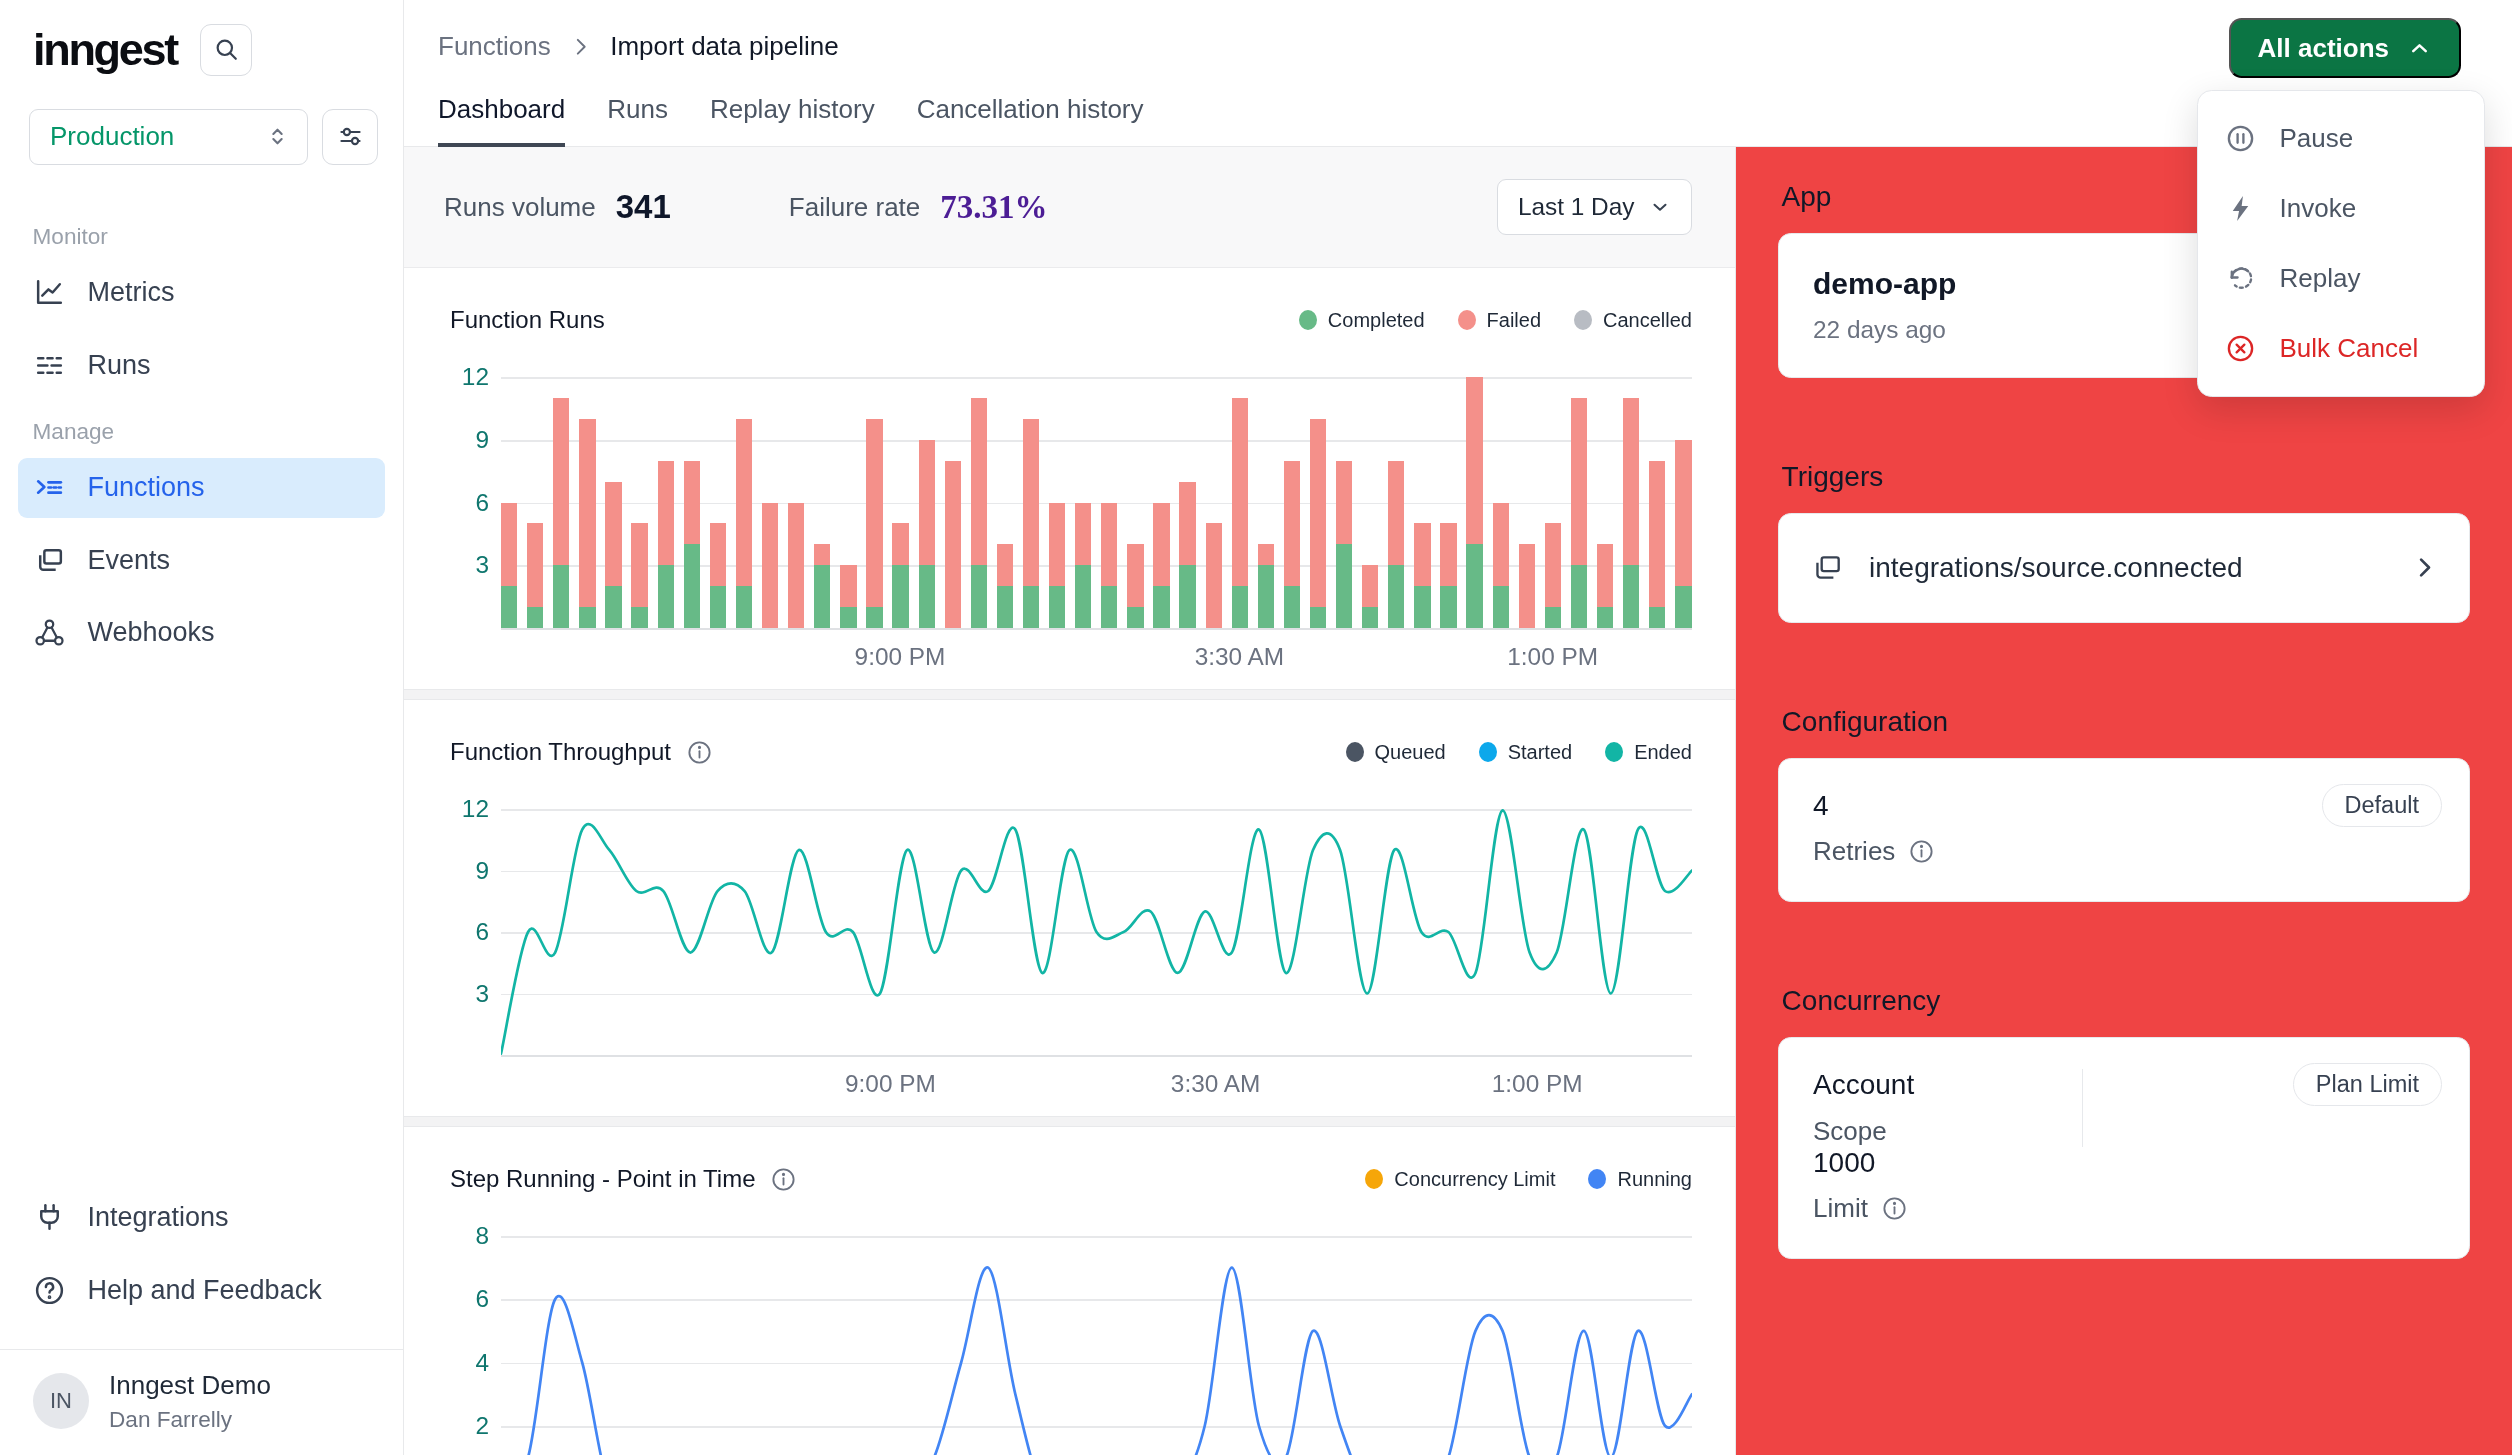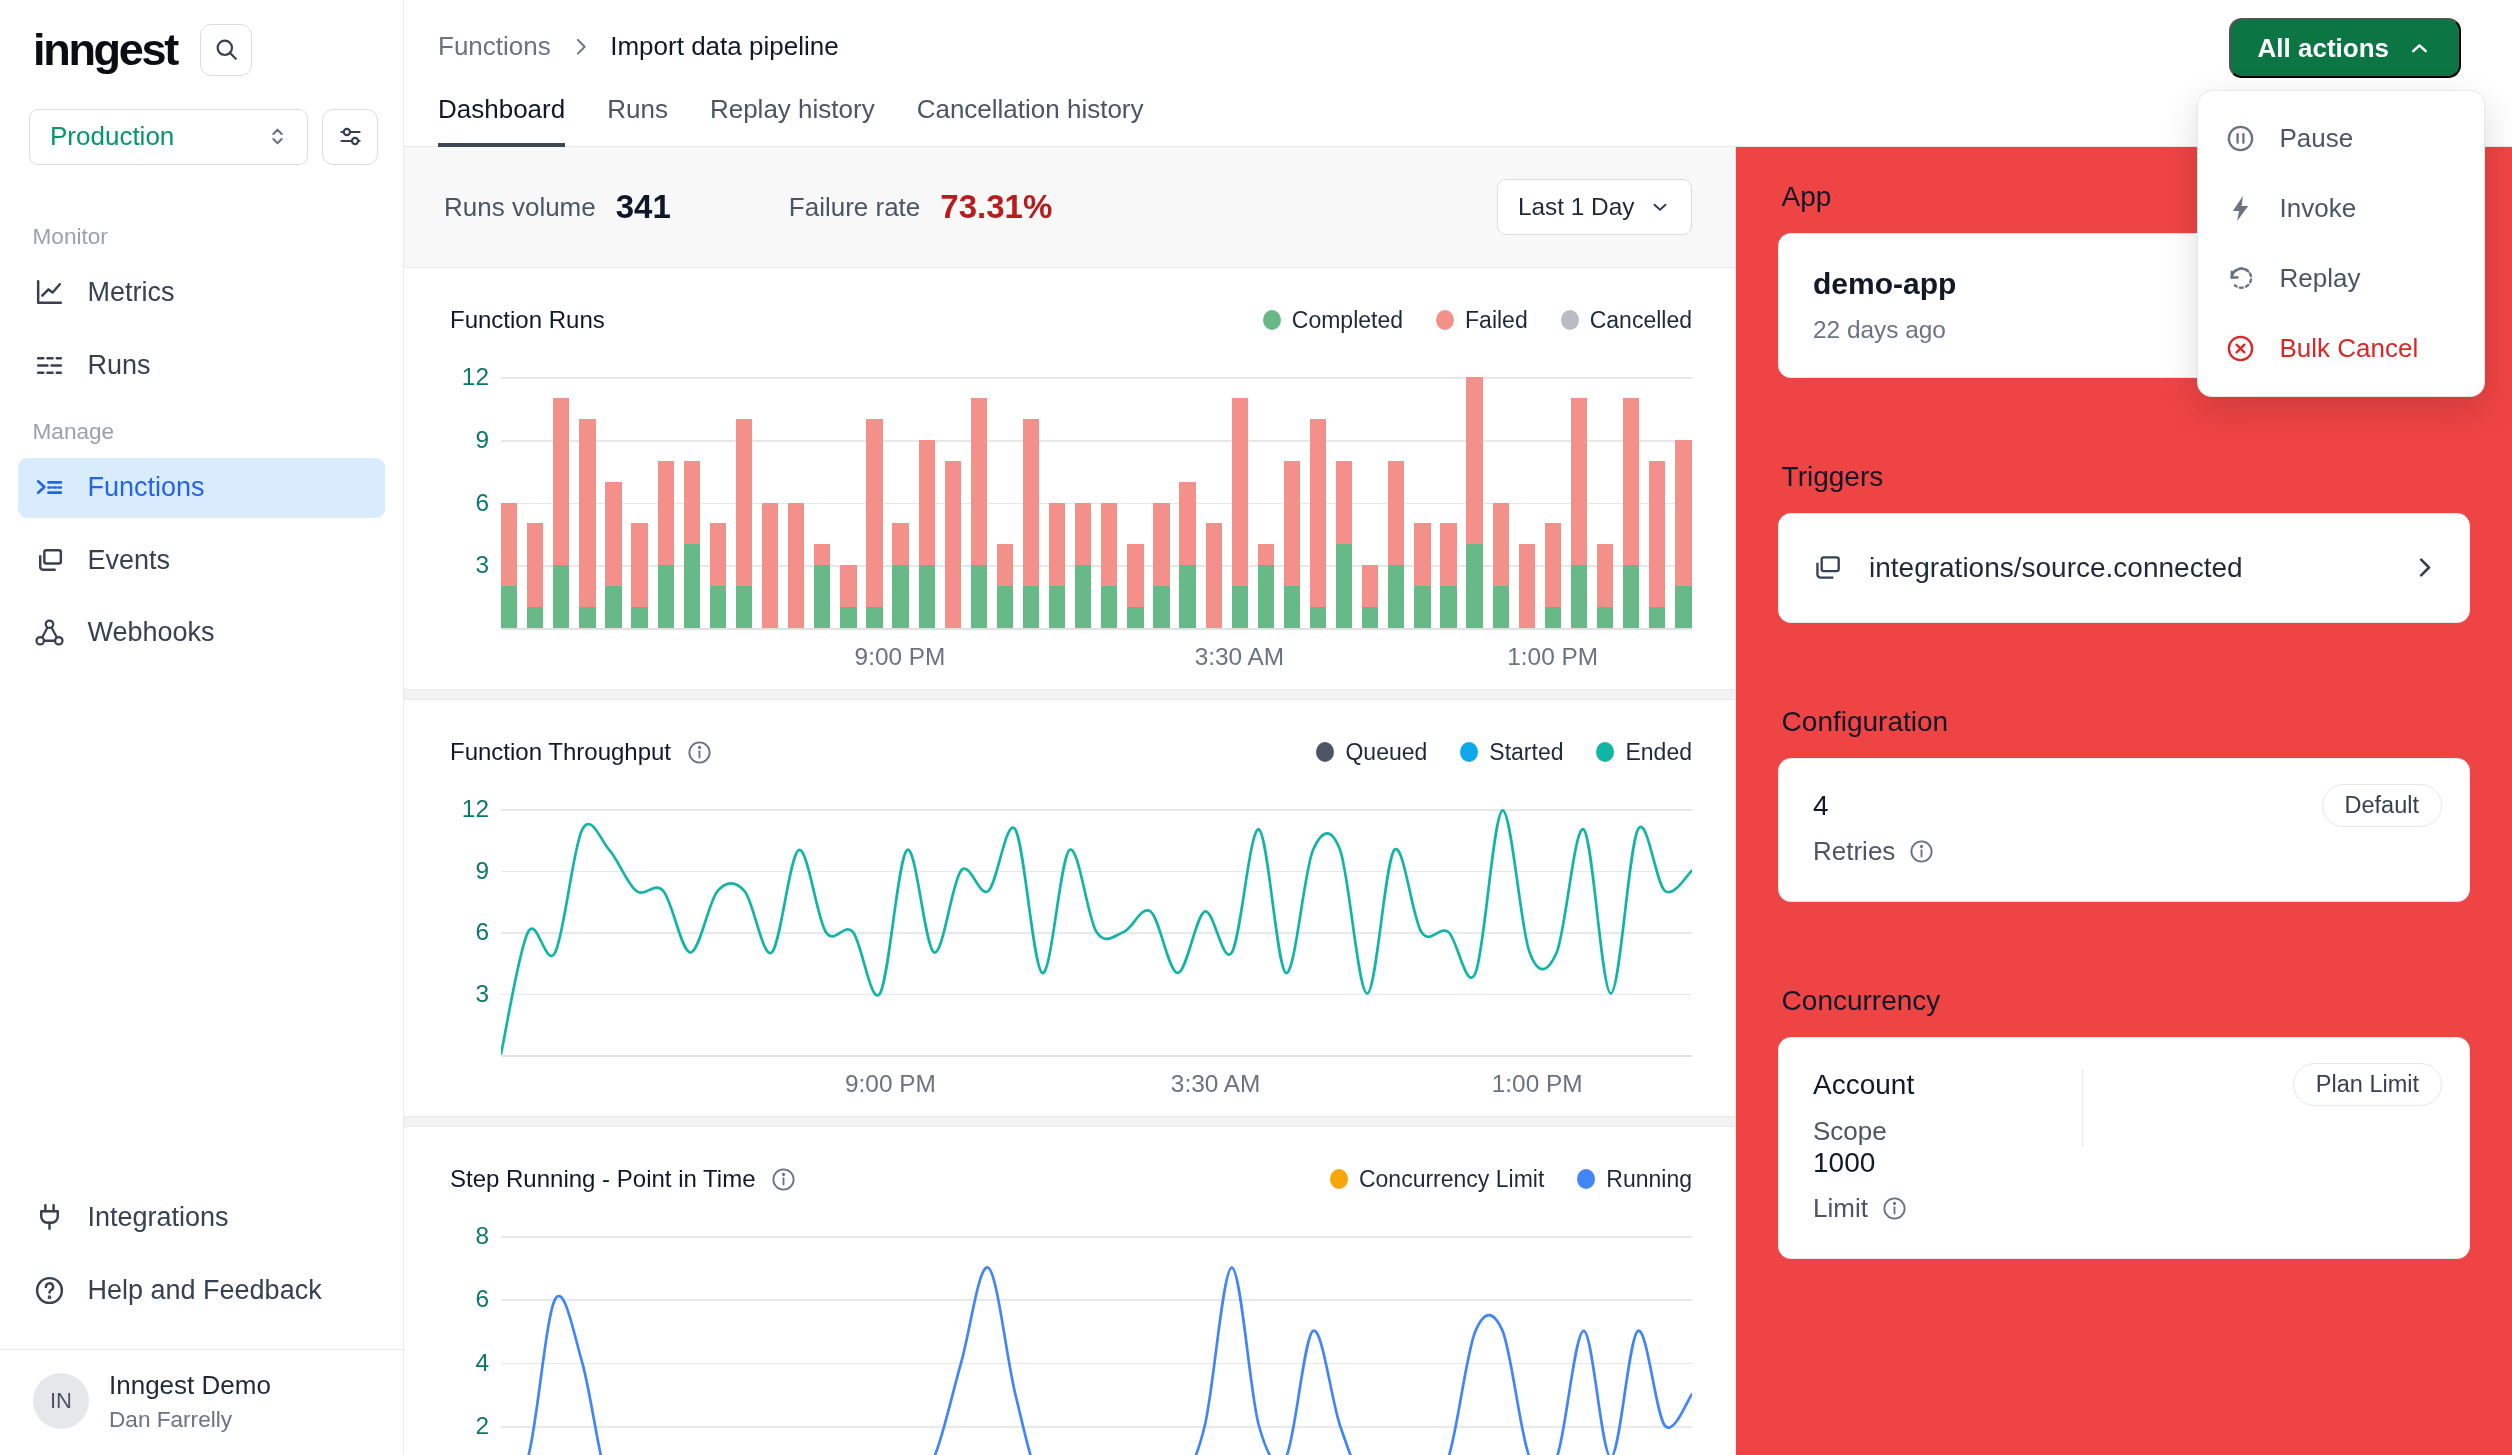--- a/index.html
+++ b/index.html
@@ -82,31 +82,31 @@
     background:#f8f8f9; overflow:hidden;
   }
   .stats-band {
     height:121px; background:#f8f8f9; border-bottom:0.9px solid #ebebed;
     display:flex; align-items:center; padding:0 43px 0 40px;
   }
   .stat { display:flex; align-items:center; gap:20px; }
   .stat + .stat { margin-left:118px; }
   .stat-label { font-size:26px; color:#4b5563; }
   .stat-value { font-size:33px; font-weight:700; color:#0f172a; }
-  .stat-value.red { color:#b91c1c; }
+  .stat-value.red { color:#4c1d95;font-family:Liberation Serif, serif; }
   .range-btn {
     margin-left:auto; height:56px; background:#fff; border:1.8px solid #d9dce1; border-radius:9px;
     display:flex; align-items:center; gap:14.5px; padding:0 20px; font-size:24.4px; color:#1f2937;
   }
   .chart-section { background:#fff; padding:31px 43px 61px 46px; }
   .section-divider { height:11px; background:#f3f3f4; border-top:0.9px solid #e8e9eb; border-bottom:0.9px solid #e8e9eb; }
   .chart-head { display:flex; align-items:center; height:42px; }
   .chart-title { font-size:24px; font-weight:400; color:#111827; display:flex; align-items:center; gap:14.5px; }
   .legend { margin-left:auto; display:flex; align-items:center; gap:33px; }
-  .legend-item { display:flex; align-items:center; gap:11px; font-size:23px; color:#1f2937; }
+  .legend-item { display:flex; align-items:center; gap:11px; font-size:20px; color:#1f2937; }
   .legend-dot { width:18px; height:20px; border-radius:50%; }
   .info-icon { width:27px; height:27px; color:#6b7280; }
 
   .plot { position:relative; margin:36px 0 0 51px; }
   .gridline { position:absolute; left:0; right:0; height:1.8px; background:#e7e8ea; }
   .gridline.base { background:#dfe1e4; }
   .ylabel { position:absolute; left:-52px; width:40px; text-align:right; font-size:24.4px; color:#0f766e; transform:translateY(-50%); }
   .bars { position:absolute; inset:0; display:flex; justify-content:space-between; align-items:flex-end; }
   .bar { width:16.3px; display:flex; flex-direction:column; justify-content:flex-end; height:100%; }
   .xlabels { position:absolute; top:100%; left:0; right:0; margin-top:14.5px; height:31px; }

